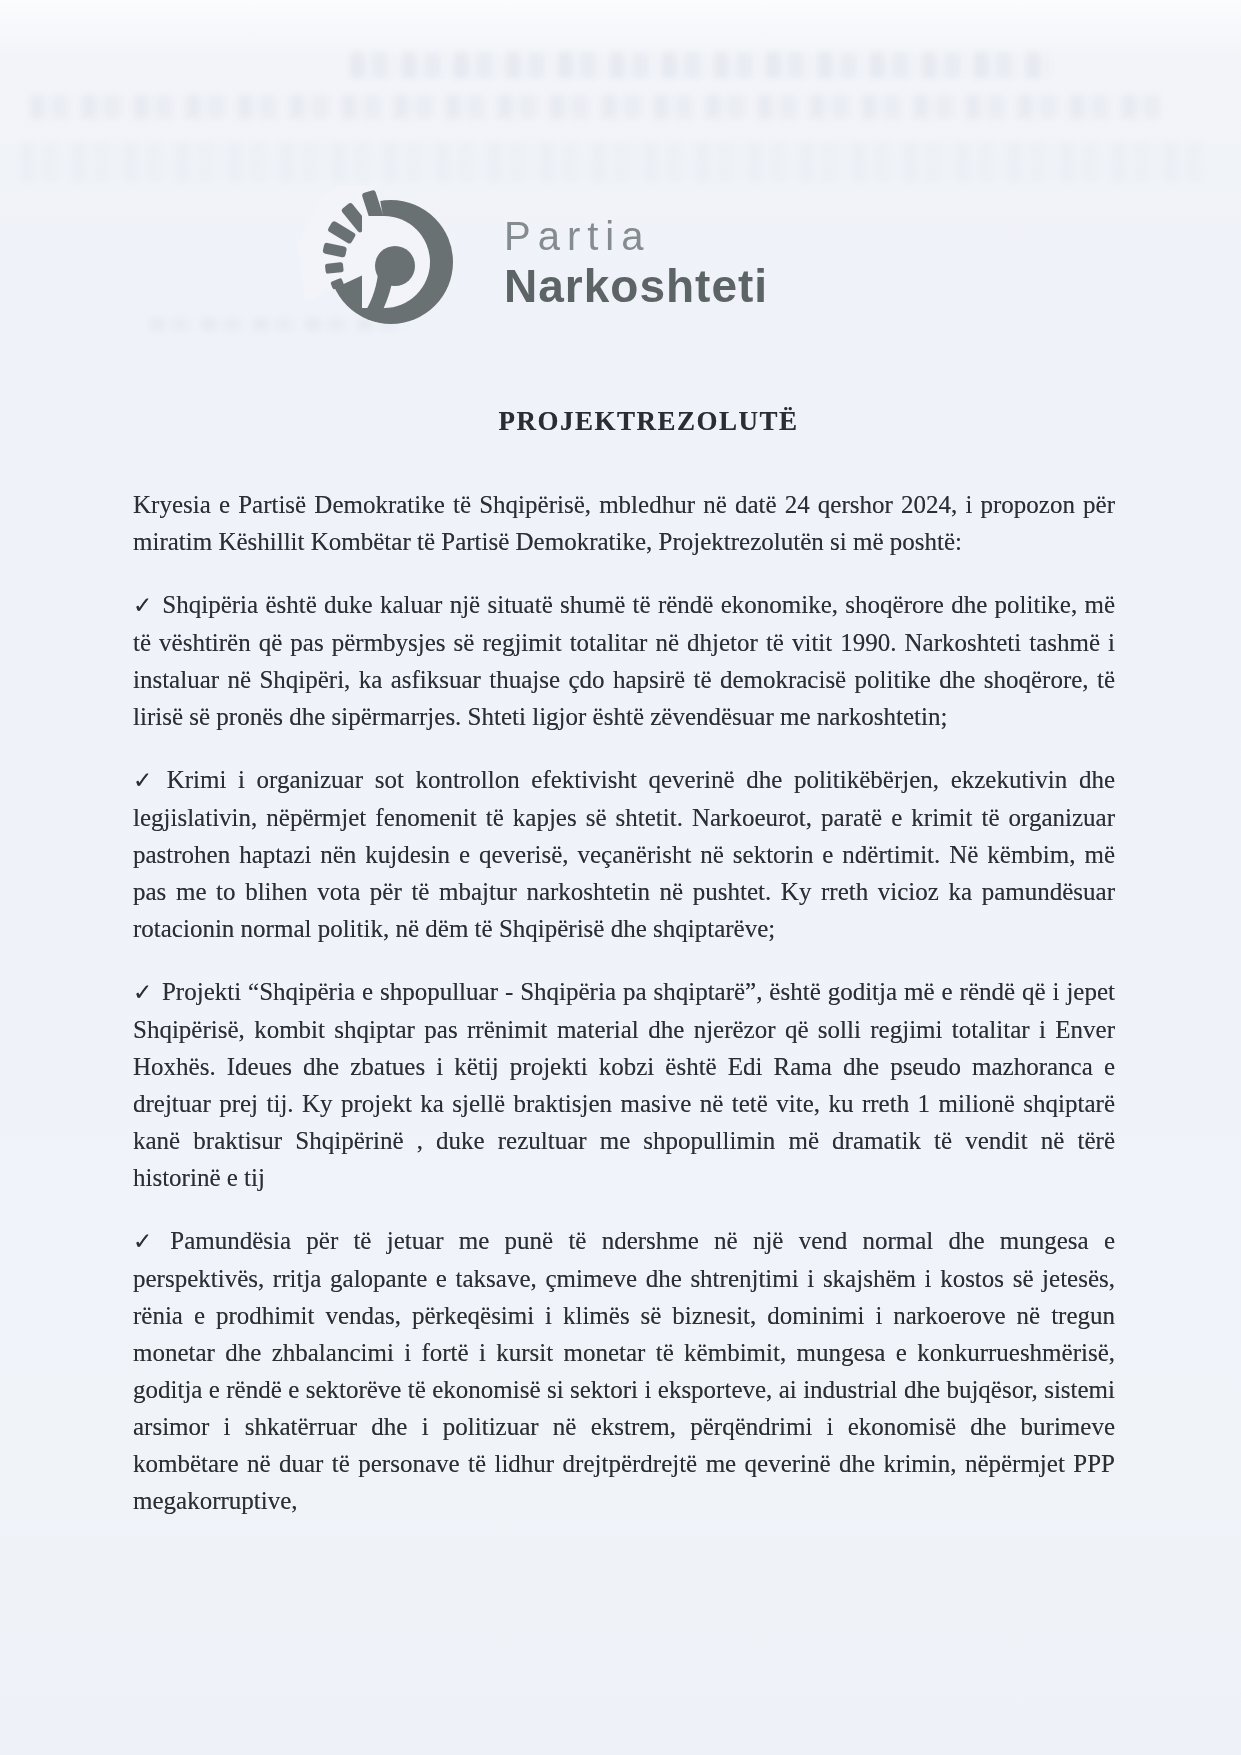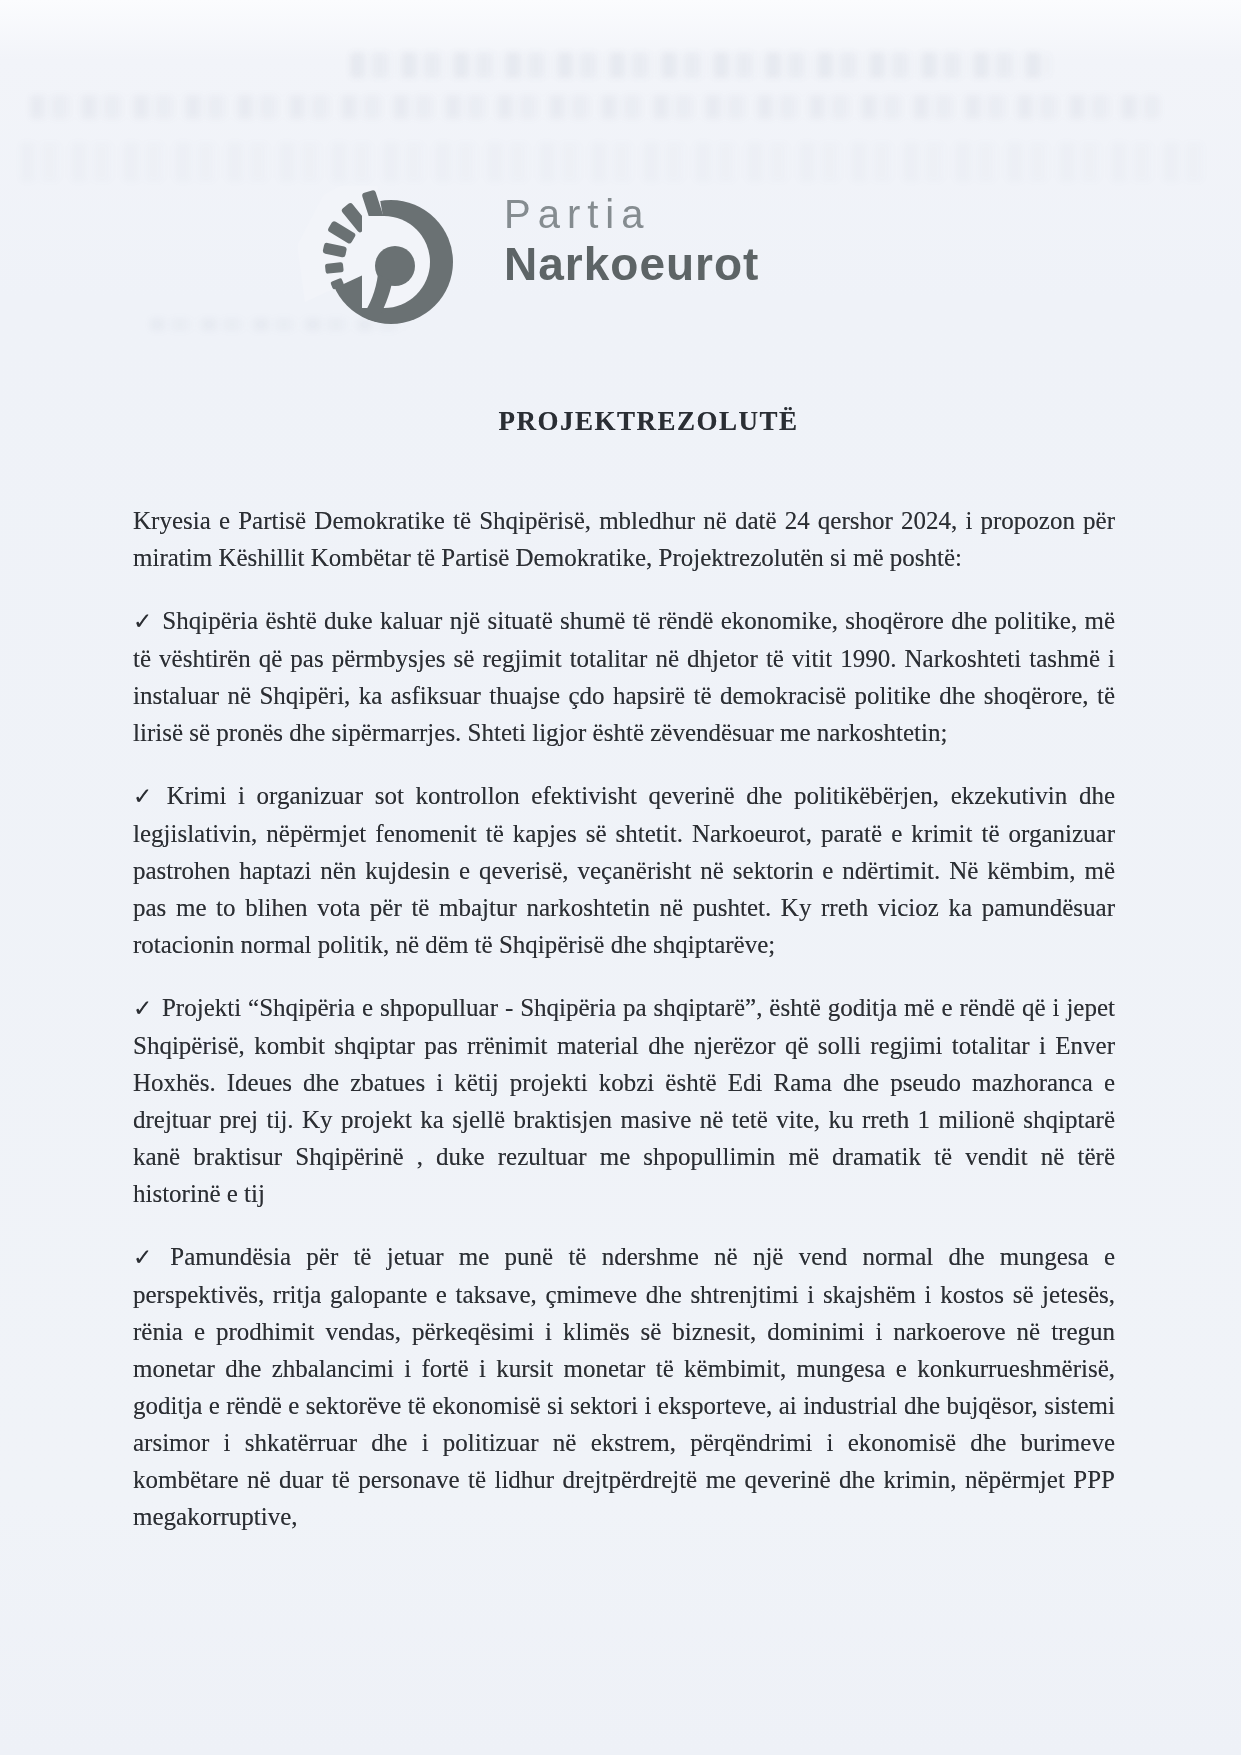--- a/index.html
+++ b/index.html
@@ -18,40 +18,40 @@
       rgba(118,130,152,0.12) 0 14px, rgba(118,130,152,0.02) 14px 22px,
       rgba(118,130,152,0.09) 22px 38px, rgba(118,130,152,0.01) 38px 52px);
     filter:blur(3px);
     border-radius:4px;
   }
   .bleed-1{left:350px;top:52px;width:700px;height:26px;opacity:.75;}
   .bleed-2{left:30px;top:95px;width:1130px;height:24px;opacity:.6;}
   .bleed-3{left:20px;top:142px;width:1190px;height:40px;opacity:.28;}
   .bleed-4{left:150px;top:318px;width:260px;height:13px;opacity:.5;}
 
-  .logo-row{position:absolute;left:298px;top:186px;display:flex;align-items:flex-start;}
+  .logo-row{position:absolute;left:298px;top:186px;display:flex;align-items:center;}
   .logo-mark{width:168px;height:148px;display:block;}
   .wordmark{margin-left:38px;padding-top:6px;font-family:"Liberation Sans","DejaVu Sans",sans-serif;}
   .wm-line1{font-size:40px;font-weight:400;letter-spacing:7px;color:#858c90;line-height:1.1;}
   .wm-line2{font-size:46px;font-weight:700;letter-spacing:1px;color:#5d6466;line-height:1.12;margin-top:3px;}
 
   .doc-title{
     position:absolute;top:406px;left:0;width:100%;
     margin:0;text-align:center;
     font-size:27px;font-weight:bold;letter-spacing:1.5px;color:#2a2e34;
     text-shadow:0 0 .6px rgba(42,46,52,.55);
     padding-left:28px;
   }
 
   .content{
     position:absolute;left:133px;top:486px;width:982px;
     font-size:25px;line-height:37px;text-align:justify;
     color:#2b2e33;text-shadow:0 0 .6px rgba(43,46,51,.5);
   }
-  .para{margin:16px 0 26px 0;}
+  .para{margin:0 0 26px 0;}
   .marker{font-family:"DejaVu Sans",sans-serif;font-size:23px;padding-right:9px;}
 
   
   .underlined-pen{position:relative;}
   .underlined-pen::after{
     content:"";position:absolute;left:-2px;right:-20px;bottom:-5px;height:3px;
     background:rgba(96,118,156,.42);filter:blur(.8px);
     transform:rotate(.4deg);border-radius:2px;
   }
   .date-marked{position:relative;}
@@ -85,21 +85,21 @@
         <rect x="46" y="-5.5" width="23" height="11" rx="3" transform="rotate(192)"></rect>
         <rect x="48" y="-5" width="18" height="10" rx="2.5" transform="rotate(174)"></rect>
         <rect x="52" y="-4" width="12" height="8" rx="2" transform="rotate(158)"></rect>
       </g>
       <path d="M64,30 H86 A46,46 0 0 1 86,122 H64 Z" fill="#f2f4f9"></path>
       <circle cx="97" cy="80" r="20" fill="#6a7173"></circle>
       <path d="M80,88 C78,104 72,120 64,130 L78,136 C86,124 92,108 94,96 Z" fill="#6a7173"></path>
     </svg>
     <div class="wordmark">
       <div class="wm-line1">Partia</div>
-      <div class="wm-line2">Narkoeurot</div>
+      <div class="wm-line2">Narkoshteti</div>
     </div>
   </div>
 
   <h1 class="doc-title">PROJEKTREZOLUTË</h1>
 
   <div class="content">
 
     <p class="para">Kryesia e Partisë Demokratike të Shqipërisë, mbledhur në datë 24 qershor 2024, i propozon për miratim Këshillit Kombëtar të Partisë Demokratike, Projektrezolutën si më poshtë:</p>
 
 

